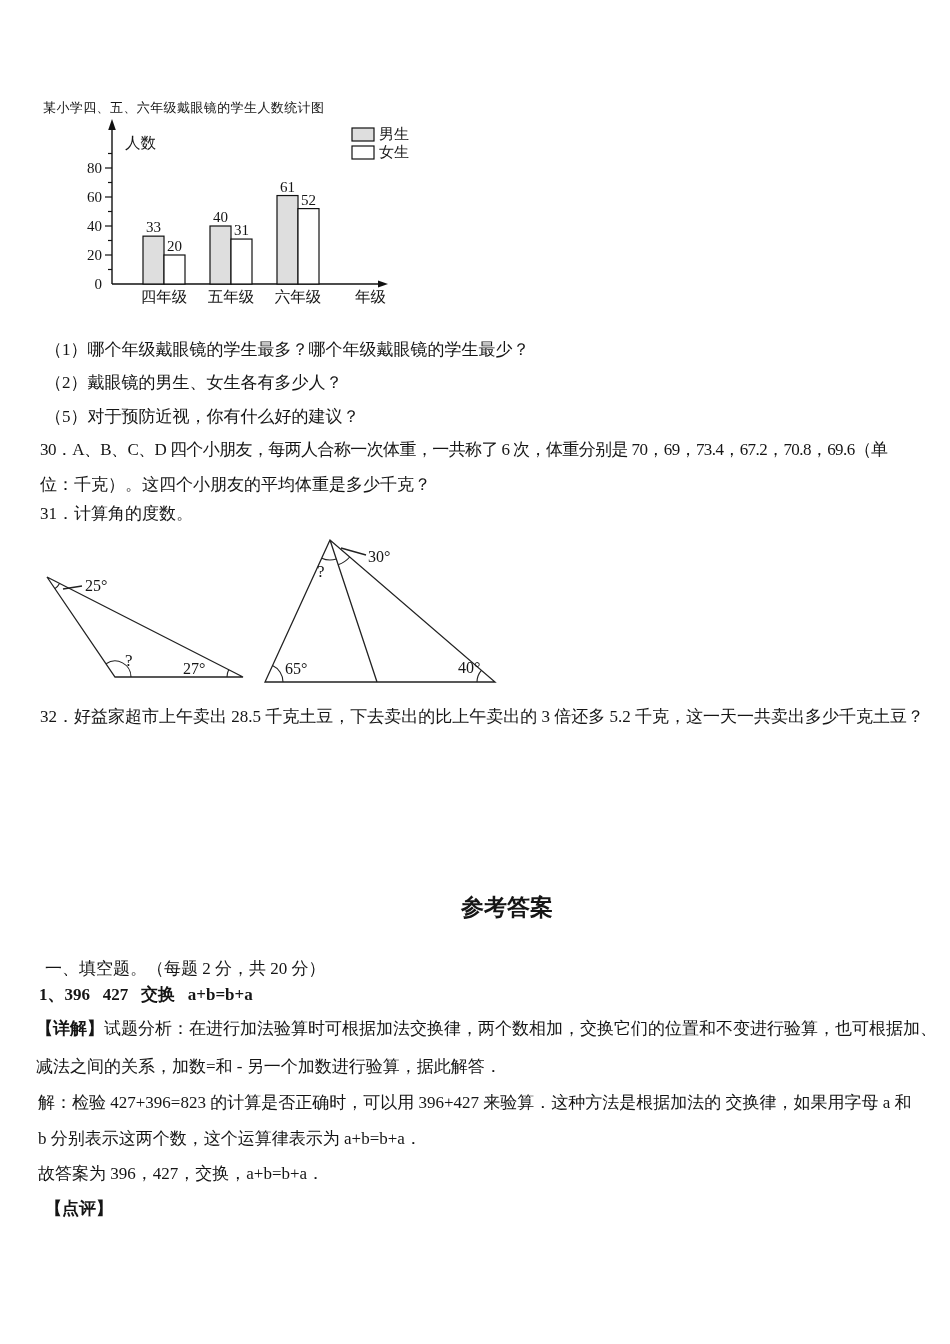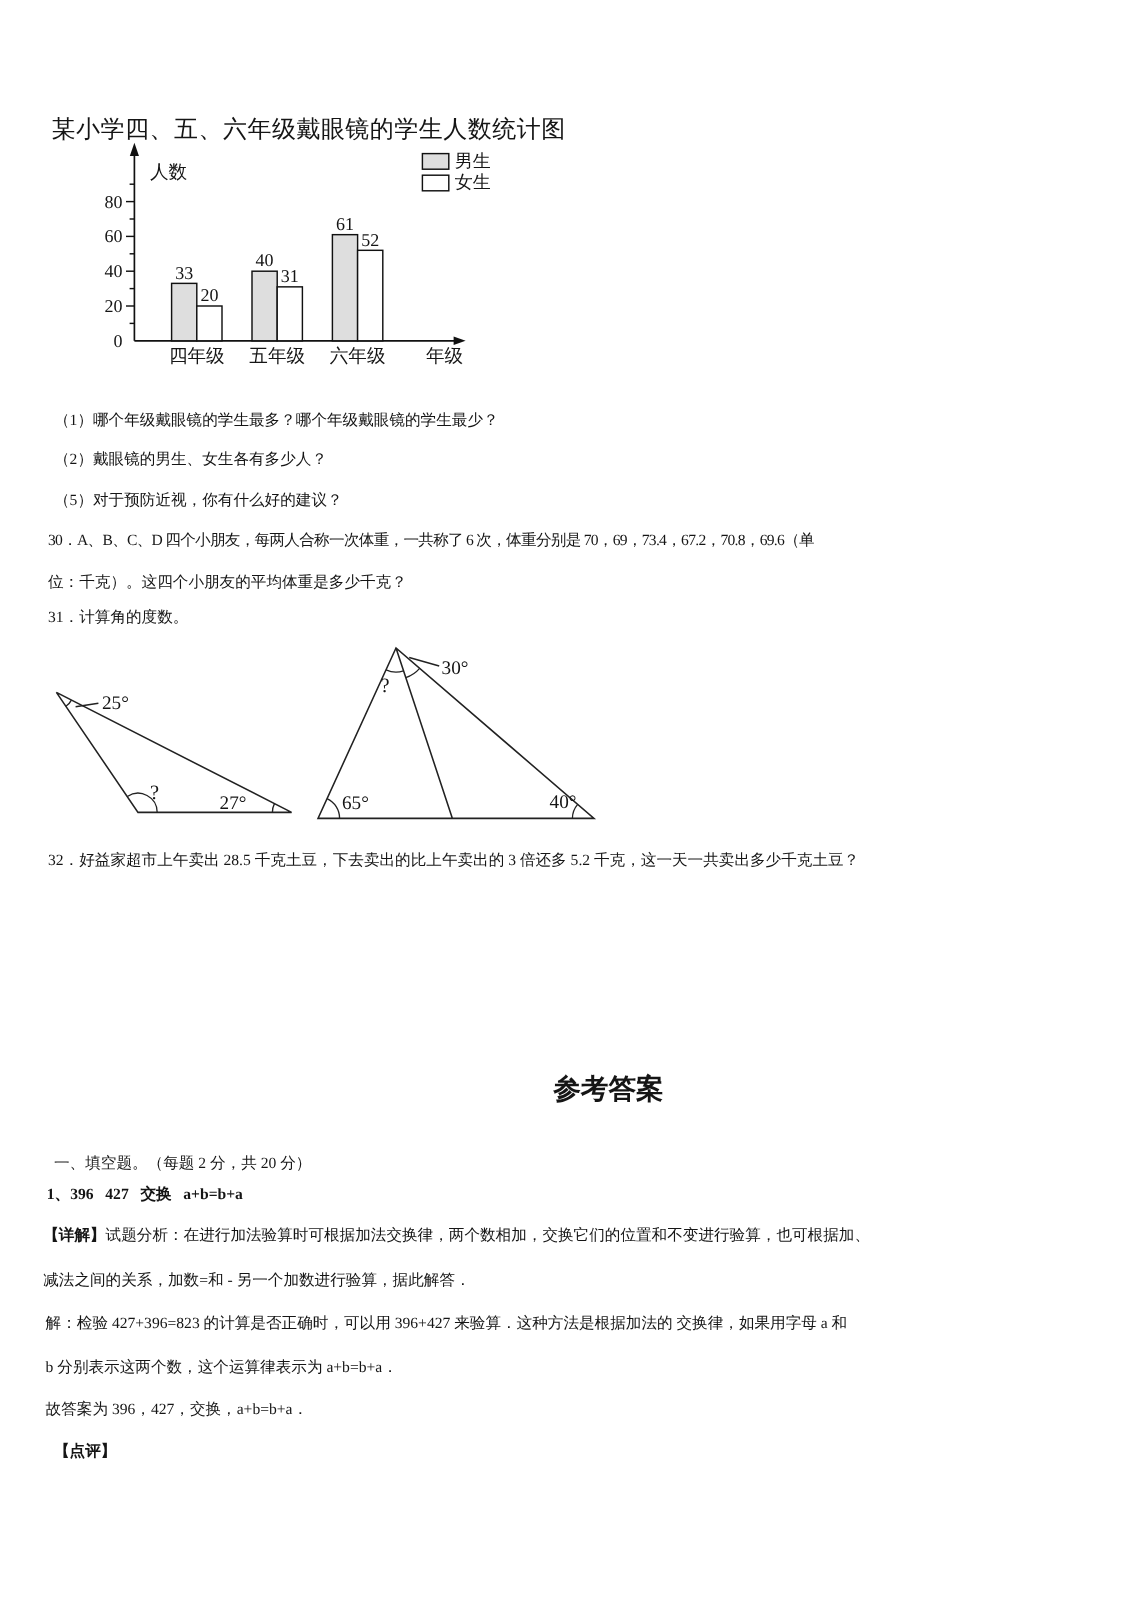--- a/index.html
+++ b/index.html
@@ -1,25 +1,25 @@
 <!DOCTYPE html>
 <html><head>
 <meta charset="utf-8">
 <style>
   html,body{margin:0;padding:0;background:#ffffff;}
   .page{
     position:relative;width:950px;height:1344px;background:#ffffff;
     font-family:"Liberation Serif","DejaVu Serif",serif;color:#151515;
     overflow:hidden;
   }
-  .line{position:absolute;white-space:pre;font-size:13px;line-height:22px;}
+  .line{position:absolute;white-space:pre;font-size:17px;line-height:22px;}
   .tight{letter-spacing:-0.6px;}
   .bold{font-weight:bold;}
   .heading{position:absolute;left:0;width:950px;text-align:center;font-size:23px;font-weight:bold;margin-left:32px;}
-  .chart-title{font-size:20px;letter-spacing:0.4px;}
+  .chart-title{font-size:13px;letter-spacing:0.4px;}
   svg{position:absolute;overflow:visible;}
   svg text{font-family:"Liberation Serif","DejaVu Serif",serif;fill:#151515;}
   svg .geom{stroke:#222;stroke-width:1.3;fill:none;}
   svg .arc{stroke:#222;stroke-width:1.1;fill:none;}
   svg .ang{font-size:16px;}
   svg .qmark{font-size:17px;}
 </style>
 </head>
 <body>
 

